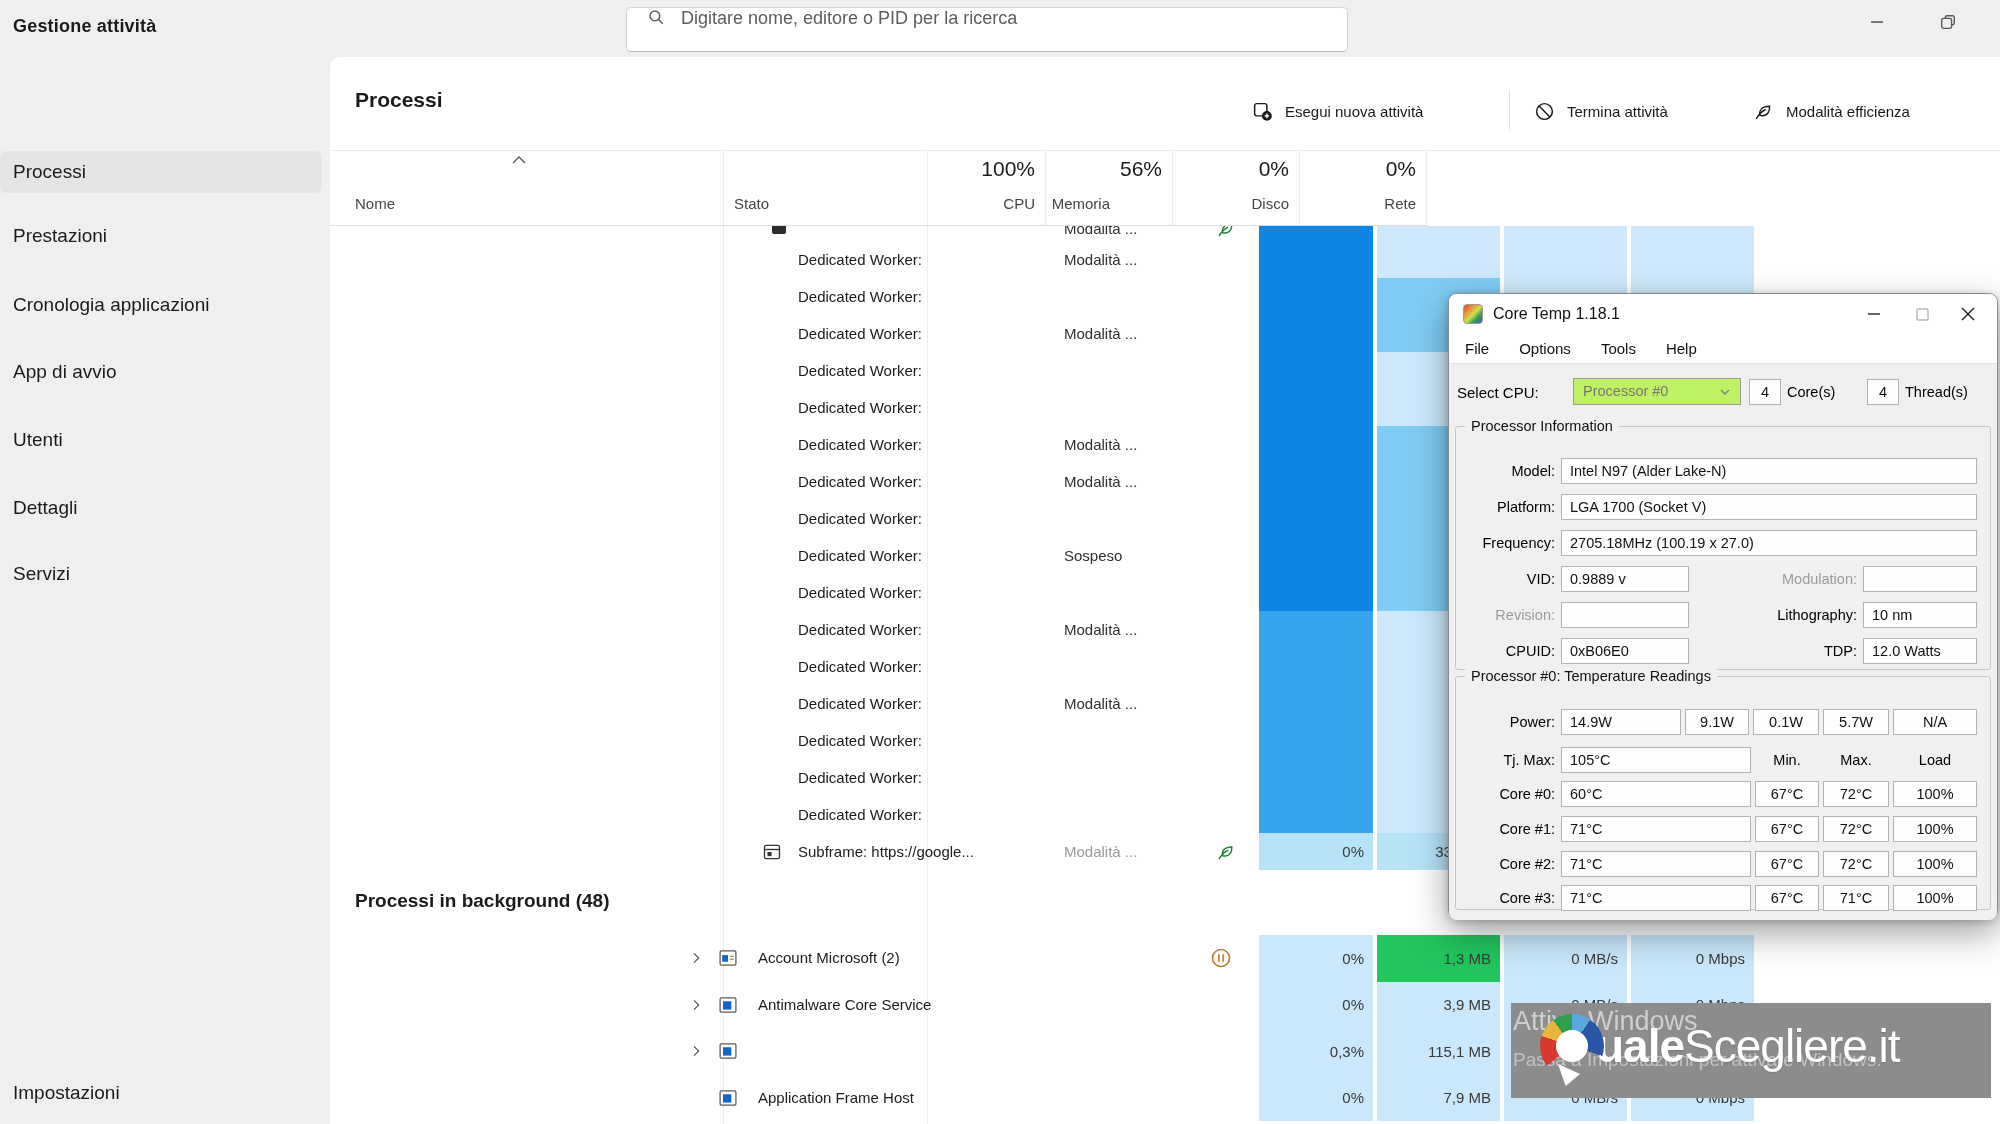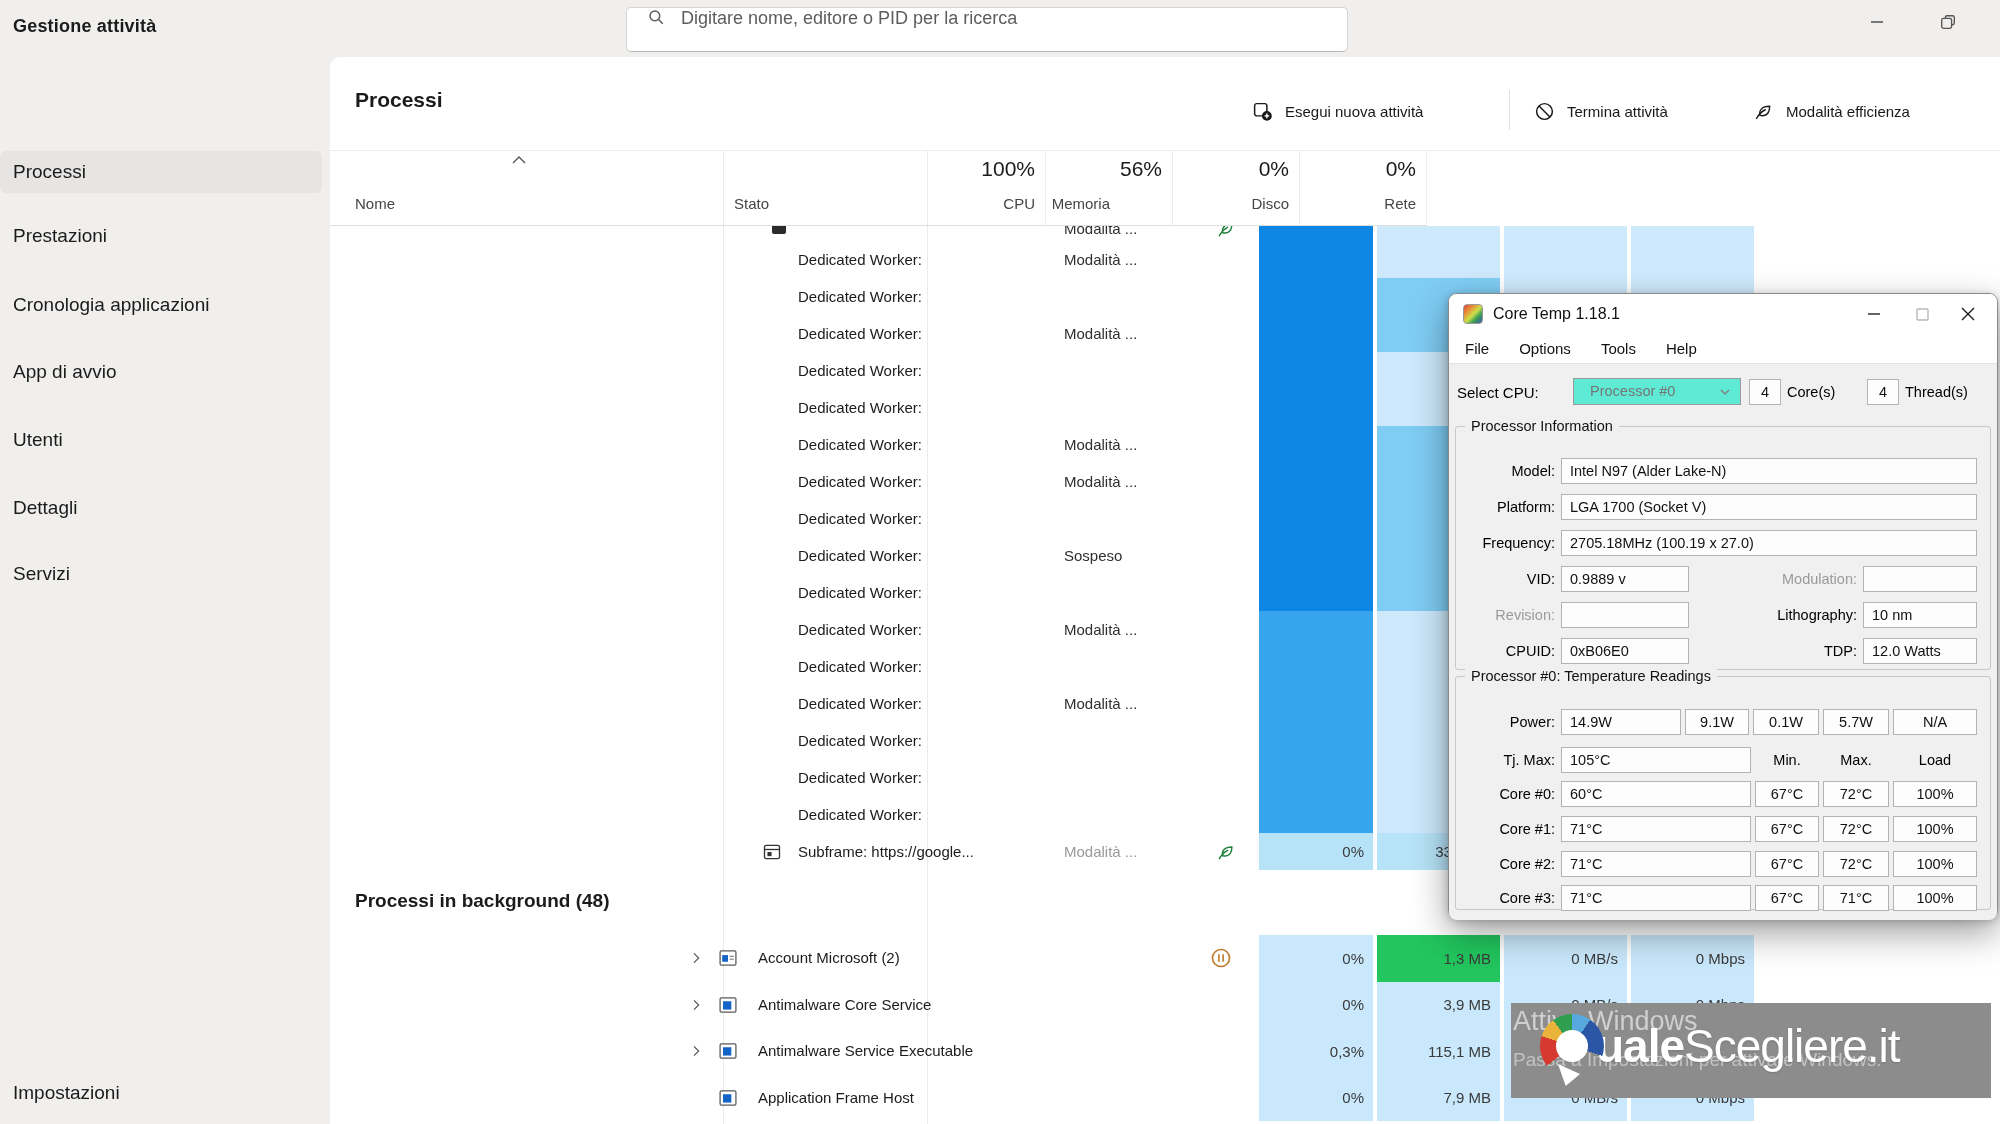--- a/index.html
+++ b/index.html
@@ -67,21 +67,21 @@
   .ct-menubar { position:absolute; left:0; top:40px; width:100%; height:30px; background:#fff; border-bottom:1px solid #e2e2e2; display:flex; align-items:center; padding-left:16px; gap:30px; }
   .ct-menu-item { font-size:15px; color:#111; }
   .ct-body { position:absolute; left:0; top:70px; width:100%; height:556px; background:#f0f0f0; border-radius:0 0 8px 8px; }
   .ct-label { position:absolute; font-size:14.5px; color:#000; text-align:right; white-space:nowrap; }
   .ct-label.gray { color:#9b9b9b; }
   .ct-field { position:absolute; height:26px; background:#fdfdfd; border:1px solid #b3b3b3; font-size:14.5px; color:#111;
     line-height:24px; padding-left:8px; white-space:nowrap; overflow:hidden; }
   .ct-field.center { padding-left:0; text-align:center; }
   .ct-group { position:absolute; border:1px solid #c7c7c7; border-radius:3px; }
   .ct-legend { position:absolute; background:#f0f0f0; padding:0 6px; font-size:14.5px; color:#111; white-space:nowrap; }
-  .ct-combo { position:absolute; height:27px; background:#5eead4; border:1px solid #9a9a9a; font-size:14.5px; color:#757575; line-height:25px; padding-left:16px; }
+  .ct-combo { position:absolute; height:27px; background:#bef264; border:1px solid #9a9a9a; font-size:14.5px; color:#757575; line-height:25px; padding-left:9px; }
   .ct-colhead { position:absolute; font-size:14.5px; color:#000; text-align:center; }
 
   
   .wm-box { left:1511px; top:1003px; width:480px; height:95px; background:#8c8c8c; }
   .wm-l1 { position:absolute; left:2px; top:3px; font-size:27px; color:#cfcfcf; }
   .wm-l2 { position:absolute; left:2px; top:46px; font-size:19px; color:#c2c2c2; }
   .logo { left:1540px; top:1010px; height:72px; display:flex; align-items:center; }
   .logo-q { position:relative; width:64px; height:64px; border-radius:50%;
     background:conic-gradient(from 0deg,#57a8dd 0 35deg,#2b55a5 35deg 108deg,rgba(0,0,0,0) 108deg 232deg,#d6392f 232deg 288deg,#eab33a 288deg 324deg,#2f9e4f 324deg 360deg); }
   .logo-q::after { content:""; position:absolute; left:16px; top:16px; width:32px; height:32px; background:#fff; border-radius:50%; }
@@ -417,21 +417,20 @@
           <svg width="16" height="16" viewBox="0 0 24 24" fill="none" stroke="#555" stroke-width="1.8">
             <polyline points="9,5 16,12 9,19"></polyline>
           </svg>
         </span>
         <span class="icon16" style="left: 388px;">
           <svg width="20" height="20" viewBox="0 0 24 24">
             <rect x="2.5" y="3.5" width="19" height="17" rx="1.5" fill="#fff" stroke="#5a5a5a" stroke-width="1.5"></rect>
             <rect x="6" y="7.5" width="10" height="10" fill="#1464c8"></rect>
           </svg>
         </span>
-        <span class="bg-name">Antimalware Service Executable</span>
         <div class="cell c-cpu" style="background: rgb(201, 232, 251);">0,3%</div>
         <div class="cell c-mem" style="background: rgb(201, 232, 251);">115,1 MB</div>
         <div class="cell c-dsk" style="background: rgb(201, 232, 251);">0,1 MB/s</div>
         <div class="cell c-net" style="background: rgb(201, 232, 251);">0 Mbps</div>
       </div>
       <div class="bgrow" style="top: 139.5px;">
         <span class="icon16" style="left: 388px;">
           <svg width="20" height="20" viewBox="0 0 24 24">
             <rect x="2.5" y="3.5" width="19" height="17" rx="1.5" fill="#fff" stroke="#5a5a5a" stroke-width="1.5"></rect>
             <rect x="6" y="7.5" width="10" height="10" fill="#1464c8"></rect>

